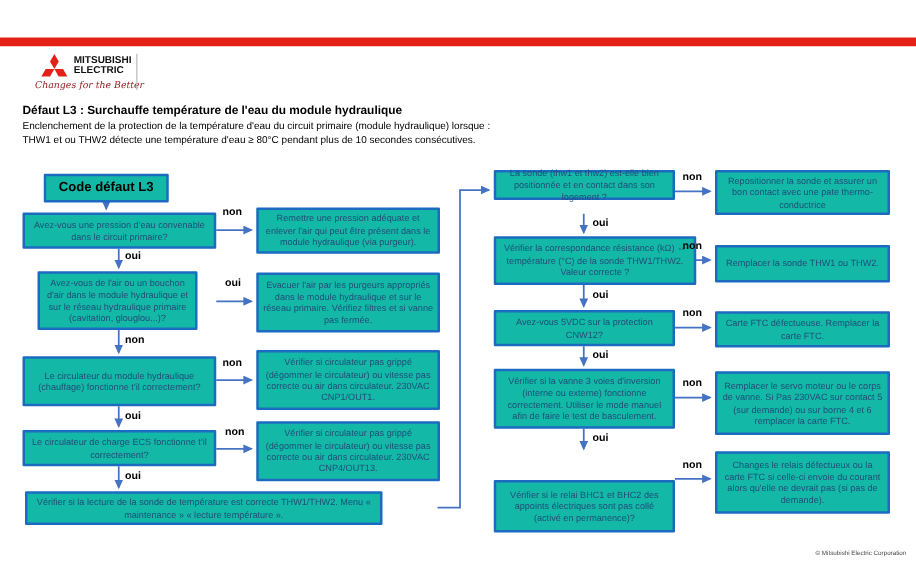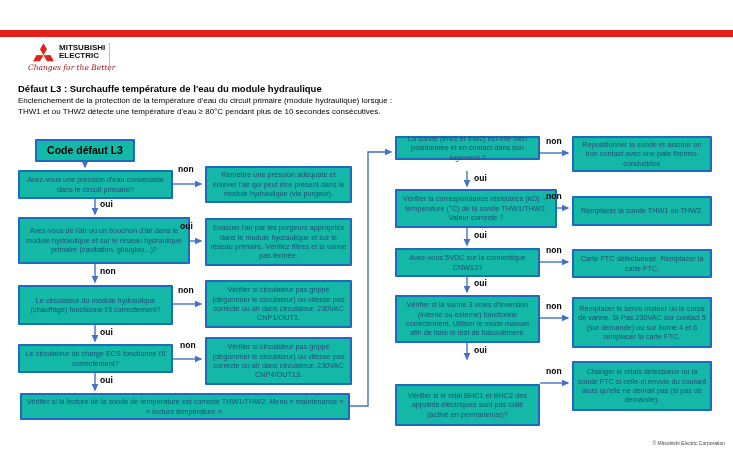--- a/index.html
+++ b/index.html
@@ -81,41 +81,41 @@
     <line x1="540" y1="153" x2="568" y2="153" marker-end="url(#ah)"></line>
     <line x1="540" y1="208" x2="568" y2="208" marker-end="url(#ah)"></line>
     <line x1="540" y1="262" x2="568" y2="262" marker-end="url(#ah)"></line>
     <line x1="540" y1="318" x2="568" y2="318" marker-end="url(#ah)"></line>
     <line x1="540" y1="383" x2="568" y2="383" marker-end="url(#ah)"></line>
   </g>
 </svg>
 
 <div class="fbox start" style="left:35px;top:139px;width:100px;height:23px">Code défaut L3</div>
 <div class="fbox" style="left:18px;top:170px;width:155px;height:29px">Avez-vous une pression d'eau convenable dans le circuit primaire?</div>
-<div class="fbox" style="left:18px;top:217px;width:172px;height:47px">Avez-vous de l'air ou un bouchon d'air dans le module hydraulique et sur le réseau hydraulique primaire (cavitation, glouglou...)?</div>
+<div class="fbox" style="left:30px;top:217px;width:128px;height:47px">Avez-vous de l'air ou un bouchon d'air dans le module hydraulique et sur le réseau hydraulique primaire (cavitation, glouglou...)?</div>
 <div class="fbox" style="left:18px;top:285px;width:155px;height:40px">Le circulateur du module hydraulique (chauffage) fonctionne t'il correctement?</div>
 <div class="fbox" style="left:18px;top:344px;width:155px;height:29px">Le circulateur de charge ECS fonctionne t'il correctement?</div>
-<div class="fbox" style="left:20px;top:393px;width:330px;height:27px">Vérifier si la lecture de la sonde de température est correcte THW1/THW2. Menu « maintenance » « lecture température ».</div>
+<div class="fbox" style="left:20px;top:393px;width:286px;height:27px">Vérifier si la lecture de la sonde de température est correcte THW1/THW2. Menu « maintenance » « lecture température ».</div>
 
 <div class="fbox" style="left:205px;top:166px;width:147px;height:37px">Remettre une pression adéquate et enlever l'air qui peut être présent dans le module hydraulique (via purgeur).</div>
 <div class="fbox" style="left:205px;top:218px;width:147px;height:48px">Evacuer l'air par les purgeurs appropriés dans le module hydraulique et sur le réseau primaire. Vérifiez filtres et si vanne pas fermée.</div>
 <div class="fbox" style="left:205px;top:280px;width:147px;height:48px">Vérifier si circulateur pas grippé (dégommer le circulateur) ou vitesse pas correcte ou air dans circulateur. 230VAC CNP1/OUT1.</div>
 <div class="fbox" style="left:205px;top:337px;width:147px;height:48px">Vérifier si circulateur pas grippé (dégommer le circulateur) ou vitesse pas correcte ou air dans circulateur. 230VAC CNP4/OUT13.</div>
 
 <div class="fbox" style="left:395px;top:136px;width:145px;height:24px">La sonde (thw1 et thw2) est-elle bien positionnée et en contact dans son logement ?</div>
 <div class="fbox" style="left:395px;top:189px;width:162px;height:39px">Vérifier la correspondance résistance (kΩ) ⇔ température (°C) de la sonde THW1/THW2. Valeur correcte ?</div>
-<div class="fbox" style="left:395px;top:248px;width:145px;height:29px">Avez-vous 5VDC sur la connectique CNW12?</div>
+<div class="fbox" style="left:395px;top:248px;width:145px;height:29px">Avez-vous 5VDC sur la protection CNW12?</div>
 <div class="fbox" style="left:395px;top:295px;width:145px;height:48px">Vérifier si la vanne 3 voies d'inversion (interne ou externe) fonctionne correctement. Utiliser le mode manuel afin de faire le test de basculement.</div>
 <div class="fbox" style="left:395px;top:384px;width:145px;height:42px">Vérifier si le relai BHC1 et BHC2 des appoints électriques sont pas collé (activé en permanence)?</div>
 
 <div class="fbox" style="left:572px;top:136px;width:140px;height:36px">Repositionner la sonde et assurer un bon contact avec  une pate thermo-conductrice</div>
 <div class="fbox" style="left:572px;top:196px;width:140px;height:30px">Remplacer la sonde THW1 ou THW2.</div>
 <div class="fbox" style="left:572px;top:249px;width:140px;height:29px">Carte FTC défectueuse. Remplacer la carte FTC.</div>
 <div class="fbox" style="left:572px;top:297px;width:140px;height:51px">Remplacer le servo moteur ou le corps de vanne. Si Pas 230VAC sur contact 5 (sur demande) ou sur borne 4 et 6 remplacer la carte FTC.</div>
-<div class="fbox" style="left:572px;top:361px;width:140px;height:50px">Changer le relais défectueux ou la sonde FTC si celle-ci envoie du courant alors qu'elle ne devrait pas (si pas de demande).</div>
+<div class="fbox" style="left:572px;top:361px;width:140px;height:50px">Changes le relais défectueux ou la carte FTC si celle-ci envoie du courant alors qu'elle ne devrait pas (si pas de demande).</div>
 
 <div class="lbl" style="left:100px;top:199px">oui</div>
 <div class="lbl" style="left:100px;top:266px">non</div>
 <div class="lbl" style="left:100px;top:327px">oui</div>
 <div class="lbl" style="left:100px;top:375px">oui</div>
 
 <div class="lbl" style="left:178px;top:164px">non</div>
 <div class="lbl" style="left:180px;top:221px">oui</div>
 <div class="lbl" style="left:178px;top:285px">non</div>
 <div class="lbl" style="left:180px;top:340px">non</div>

